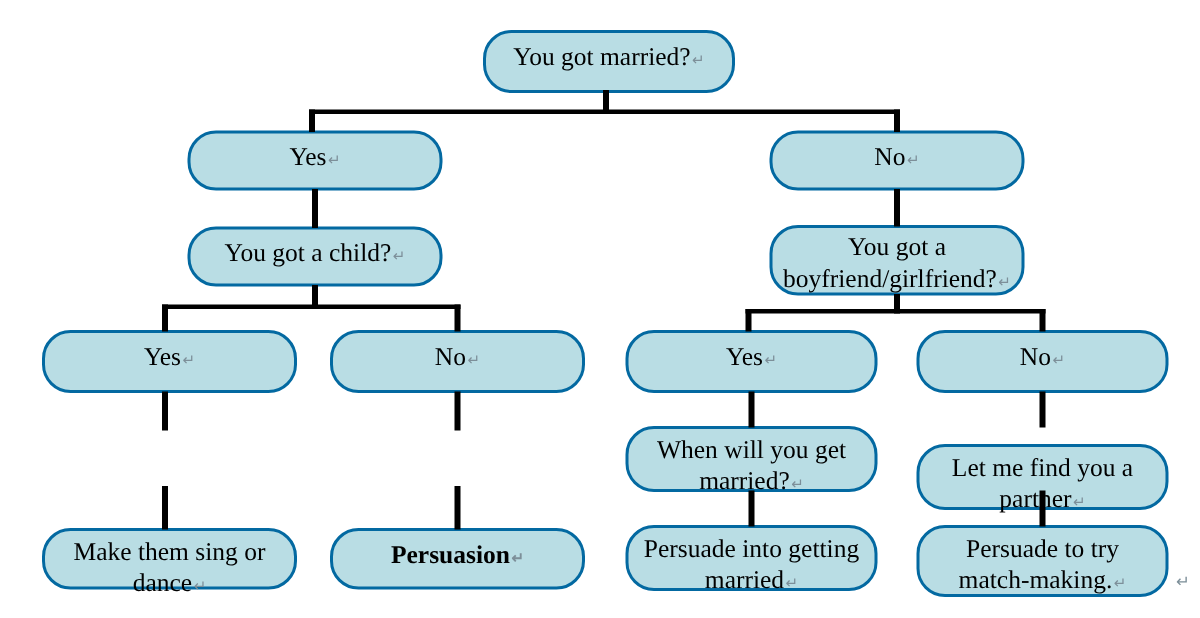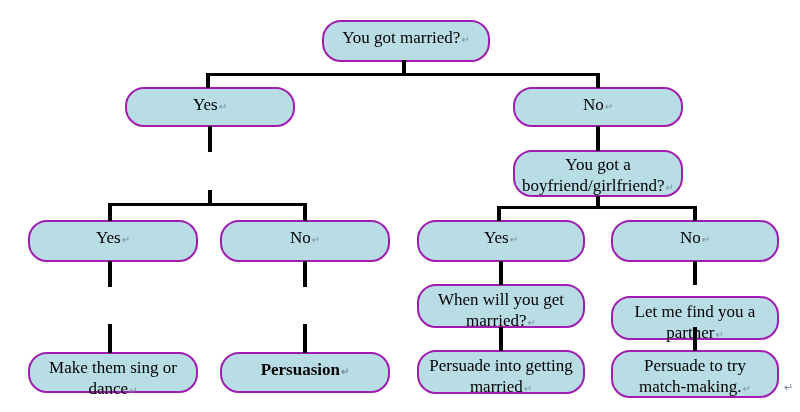--- a/index.html
+++ b/index.html
@@ -12,21 +12,21 @@
     position: relative;
     width: 800px;
     height: 412px;
     background: #ffffff;
     overflow: hidden;
   }
   .node {
     position: absolute;
     box-sizing: border-box;
     background: #b9dde4;
-    border: 2px solid #a21caf;
+    border: 2px solid #0369a1;
     border-radius: 19px;
     color: #000000;
     font-size: 17px;
     line-height: 21px;
     text-align: center;
     padding: 5px 6px 12px 6px;
     display: block;
   }
   .node .pmark {
     font-size: 10px;
@@ -53,20 +53,23 @@
     <span>You got married?</span><span class="pmark">↵</span>
   </div>
 
   <div class="node" style="left:125px; top:87px; width:170px; height:40px;">
     <span>Yes</span><span class="pmark">↵</span>
   </div>
   <div class="node" style="left:513px; top:87px; width:170px; height:40px;">
     <span>No</span><span class="pmark">↵</span>
   </div>
 
+  <div class="node" style="left:125px; top:151px; width:170px; height:40px;">
+    <span>You got a child?</span><span class="pmark">↵</span>
+  </div>
   <div class="node" style="left:513px; top:150px; width:170px; height:47px; padding-top:2px;">
     <span>You got a boyfriend/girlfriend?</span><span class="pmark">↵</span>
   </div>
 
   <div class="node" style="left:28px; top:220px; width:170px; height:42px;">
     <span>Yes</span><span class="pmark">↵</span>
   </div>
   <div class="node" style="left:220px; top:220px; width:170px; height:42px;">
     <span>No</span><span class="pmark">↵</span>
   </div>

